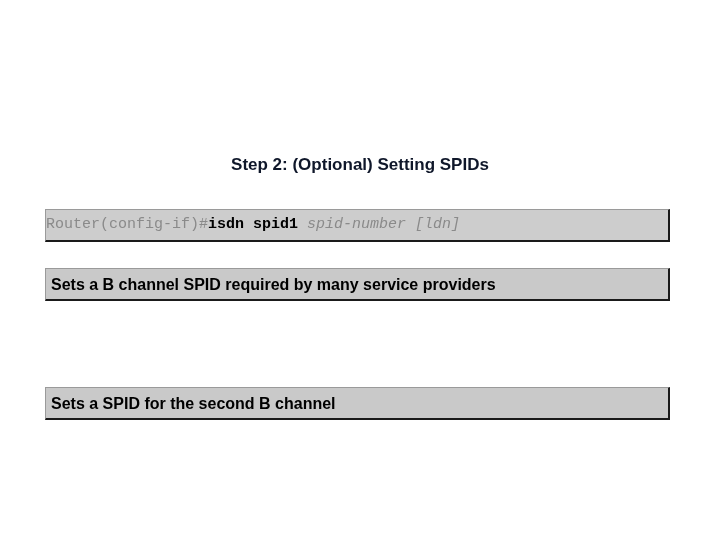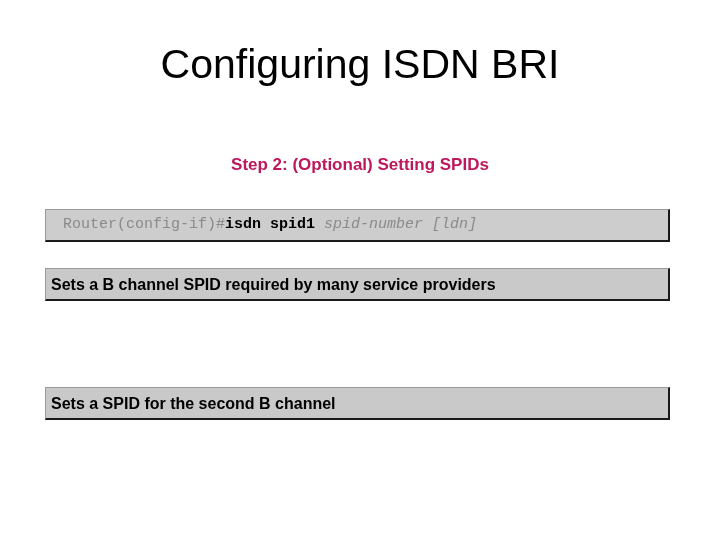--- a/index.html
+++ b/index.html
@@ -42,21 +42,21 @@
   .slide-subtitle {
     position: absolute;
     left: 0;
     top: 154px;
     width: 720px;
     text-align: center;
     font-family: "Liberation Sans", sans-serif;
     font-size: 17px;
     font-weight: bold;
     line-height: 21px;
-    color: #be185d;
+    color: #0f172a;
     white-space: nowrap;
   }
 
   
   .row-box {
     position: absolute;
     left: 45px;
     width: 625px;
     height: 33px;
     box-sizing: border-box;
@@ -64,21 +64,20 @@
     border-left: 1px solid #9a9a9a;
     border-right: 2px solid #1a1a1a;
     border-bottom: 2px solid #1a1a1a;
     display: flex;
     align-items: center;
     overflow: hidden;
   }
 
   .cmd-box {
     background: #cdcdcd;
-    padding-left: 17px;
   }
 
   .desc-box {
     background: #c9c9c9;
     padding-left: 5px;
   }
 
   
   .row-1 { top: 209px; }
   .row-2 { top: 268px; }
@@ -121,21 +120,20 @@
     line-height: 19px;
     color: #000000;
     white-space: pre;
   }
 </style>
 </head>
 <body>
 
 <div class="slide">
 
-  <div class="slide-title">Configuring ISDN BRI</div>
 
   <div class="slide-subtitle">Step 2: (Optional) Setting SPIDs</div>
 
   <div class="row-box cmd-box row-1">
     <span class="cmd-text"><span class="cmd-prompt">Router(config-if)#</span><span class="cmd-keyword">isdn spid1</span><span class="cmd-arg"> spid-number</span><span class="cmd-opt"> [ldn]</span></span>
   </div>
 
   <div class="row-box desc-box row-2">
     <span class="desc-text">Sets a B channel SPID required by many service providers</span>
   </div>

